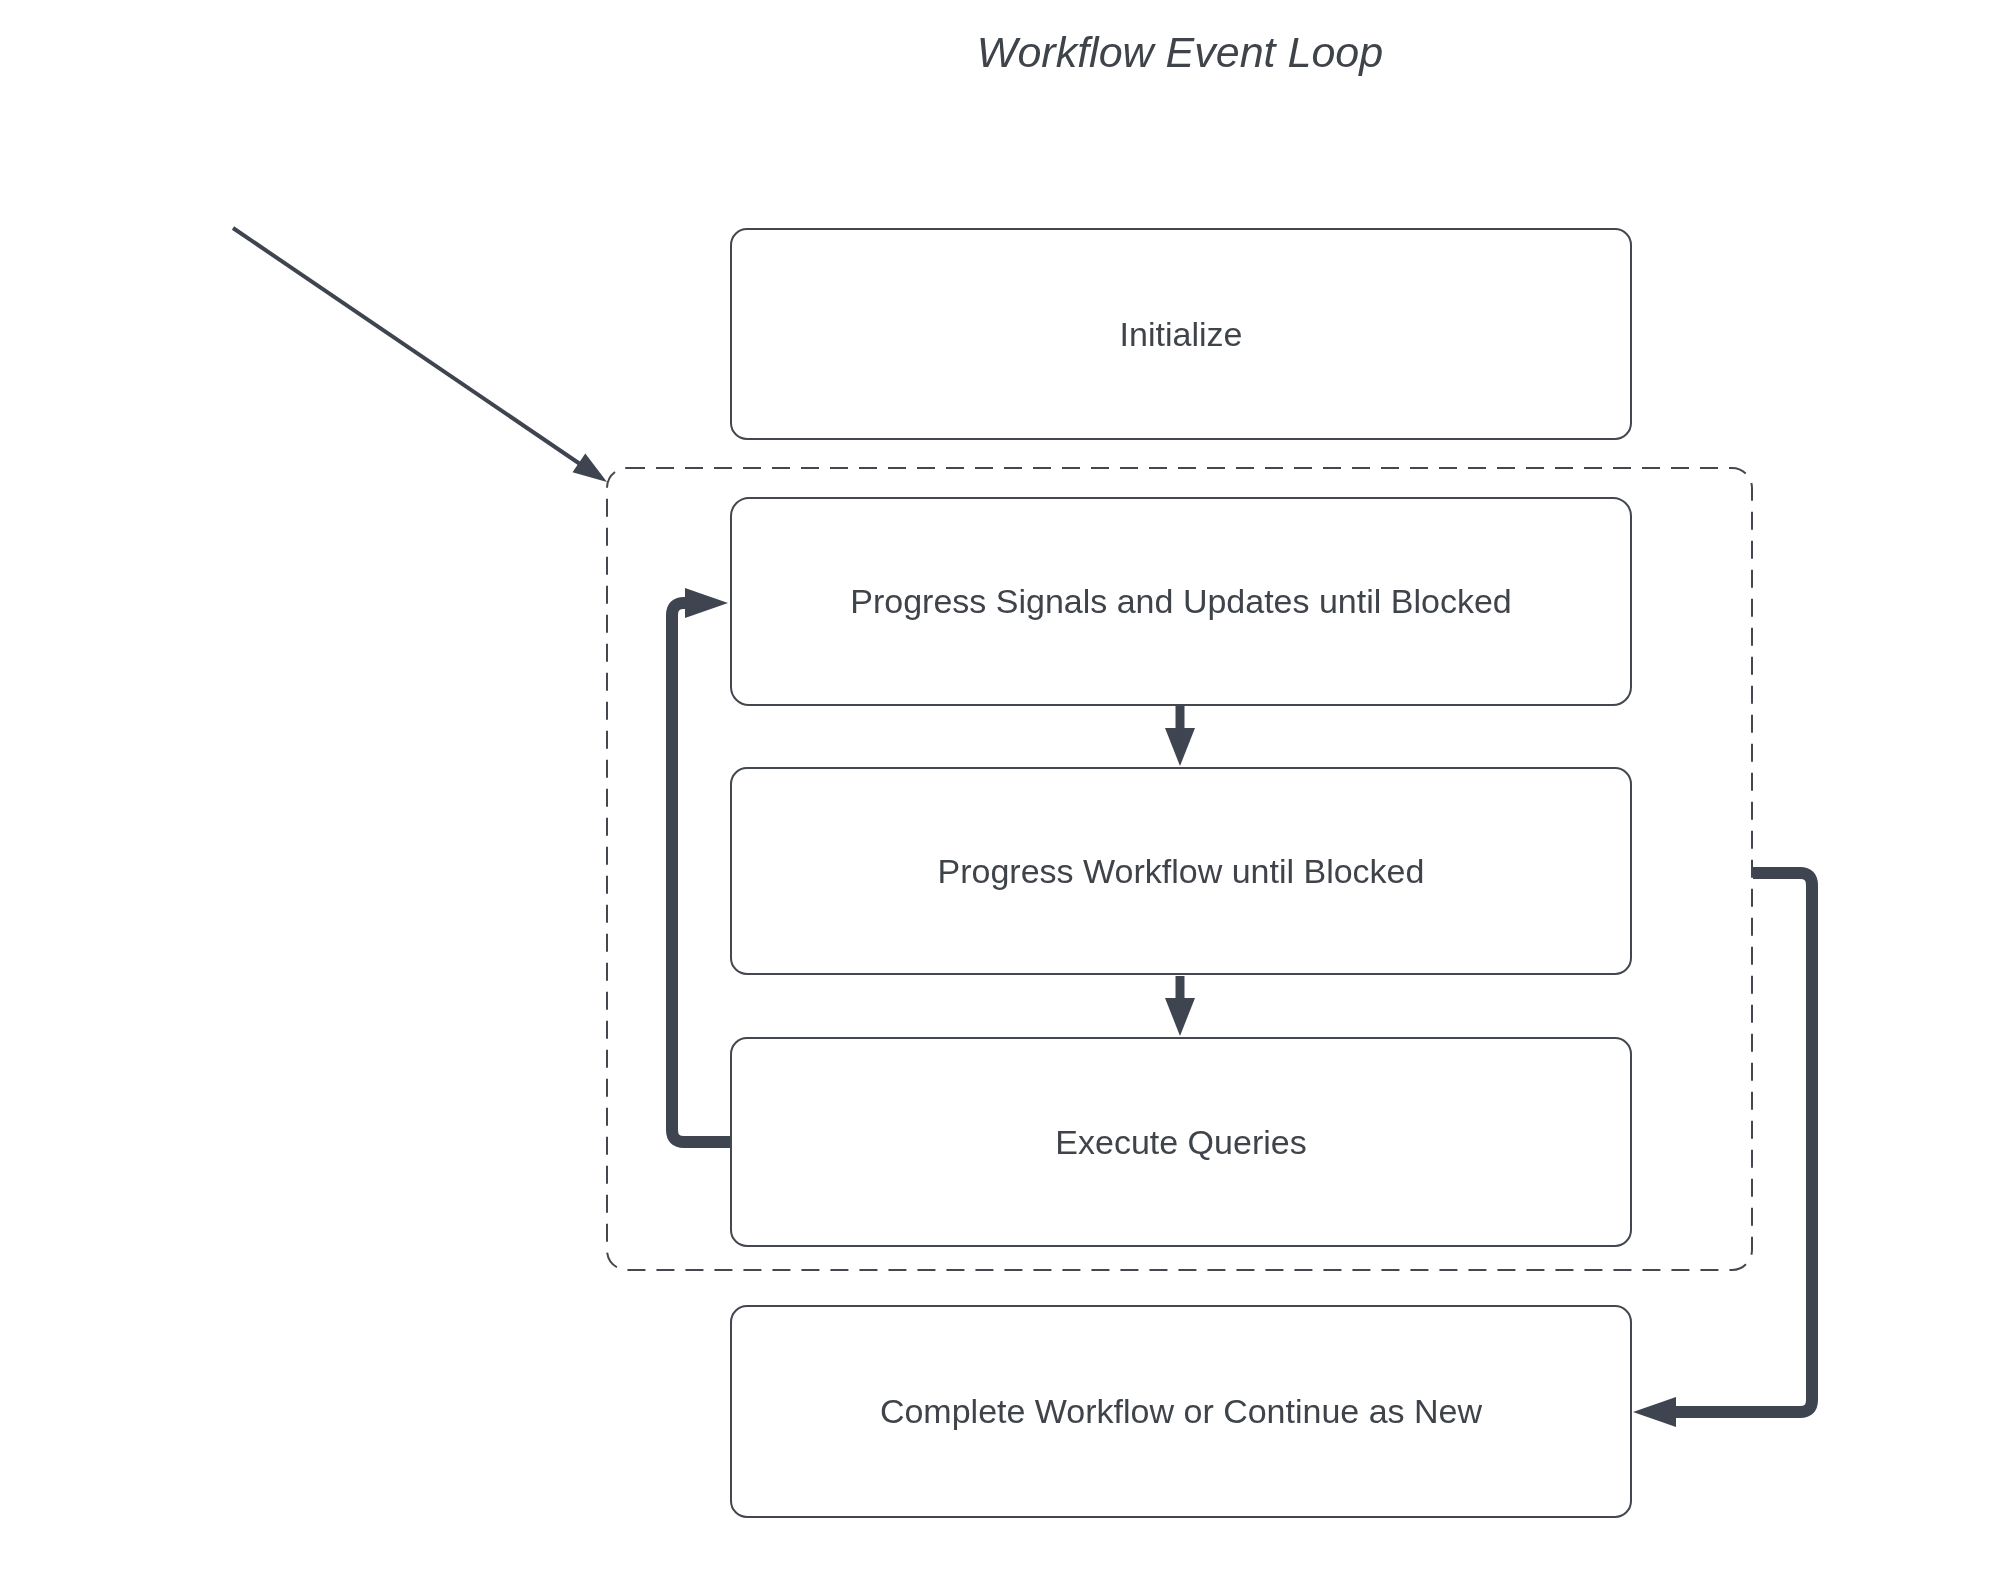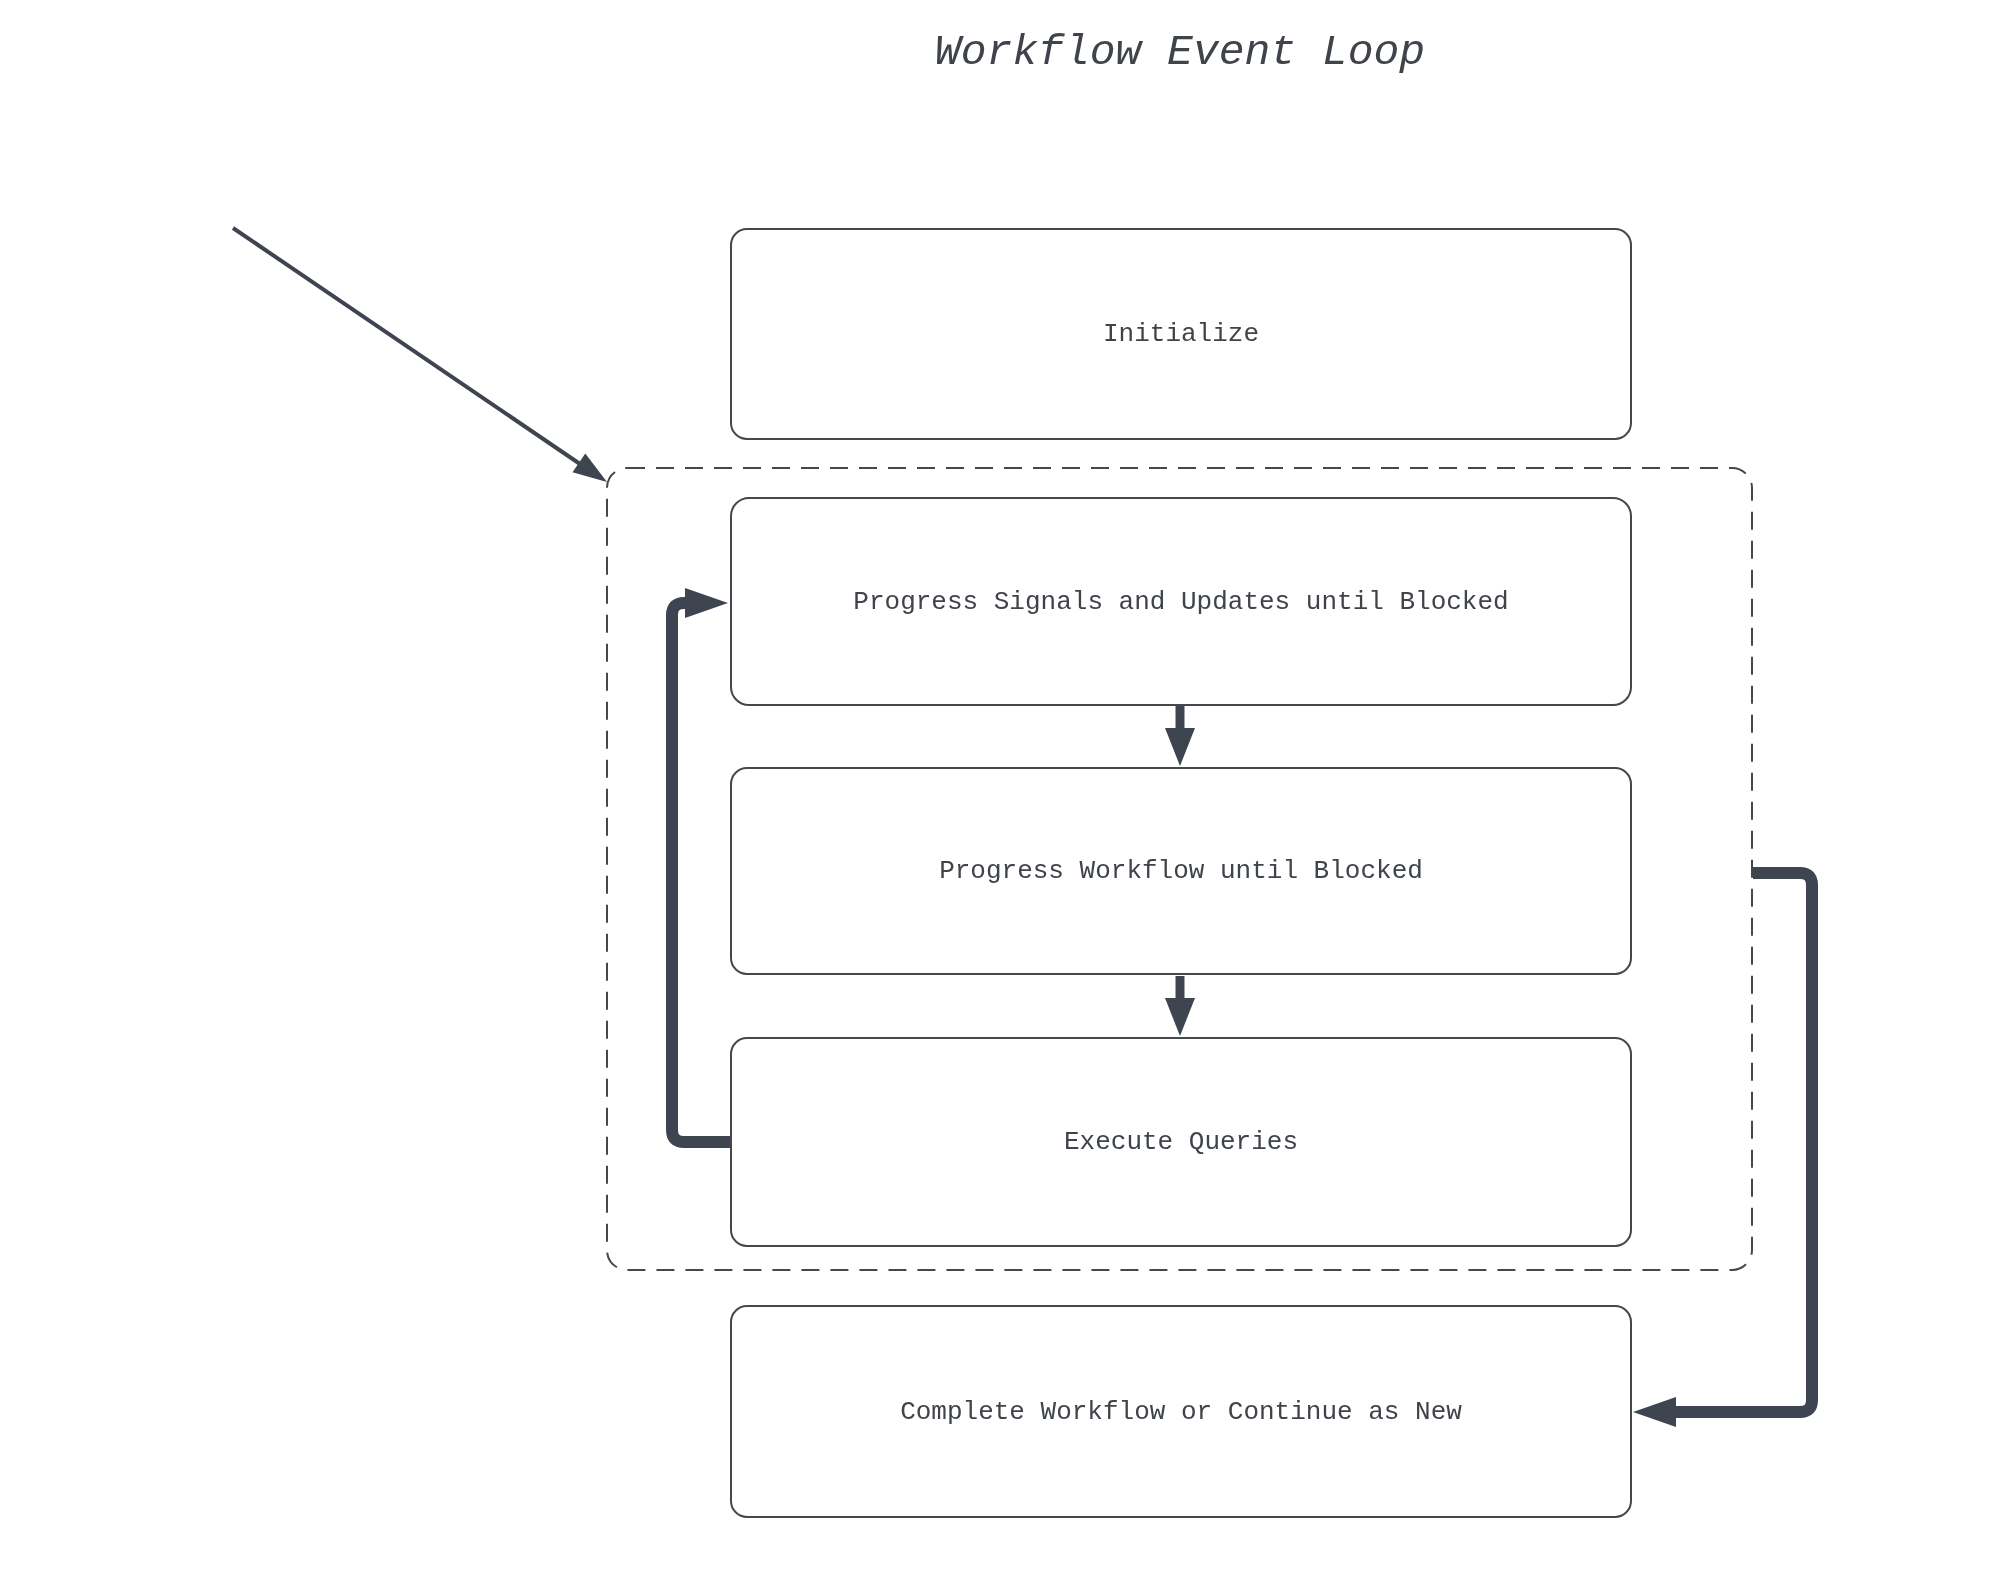--- a/index.html
+++ b/index.html
@@ -8,21 +8,20 @@
     background: #ffffff;
     font-family: "Liberation Sans", sans-serif;
     color: var(--text, #3f434a);
   }
   .canvas {
     position: relative;
     width: 2006px;
     height: 1576px;
     background: var(--background, #ffffff);
     overflow: hidden;
-    font-family: Liberation Mono, monospace;
   }
   .diagram-title {
     position: absolute;
     left: 880px;
     top: 28px;
     width: 600px;
     text-align: center;
     font-style: italic;
     font-size: 43px;
     line-height: 1.15;
@@ -42,21 +41,21 @@
   .node {
     position: absolute;
     box-sizing: border-box;
     background: var(--background, #ffffff);
     border: 2px solid var(--border, #43474e);
     border-radius: 17px;
     display: flex;
     align-items: center;
     justify-content: center;
     text-align: center;
-    font-size: 26px;
+    font-size: 34px;
     padding: 0 30px;
     color: var(--text, #3f434a);
   }
   #node-initialize        { left: 730px; top: 228px;  width: 902px; height: 212px; }
   #node-progress-signals  { left: 730px; top: 497px;  width: 902px; height: 209px; border-radius: 19px; }
   #node-progress-workflow { left: 730px; top: 767px;  width: 902px; height: 208px; text-align: center; }
   #node-execute-queries   { left: 730px; top: 1037px; width: 902px; height: 210px; }
   #node-complete-workflow { left: 730px; top: 1305px; width: 902px; height: 213px; }
   .edge-layer {
     position: absolute;

